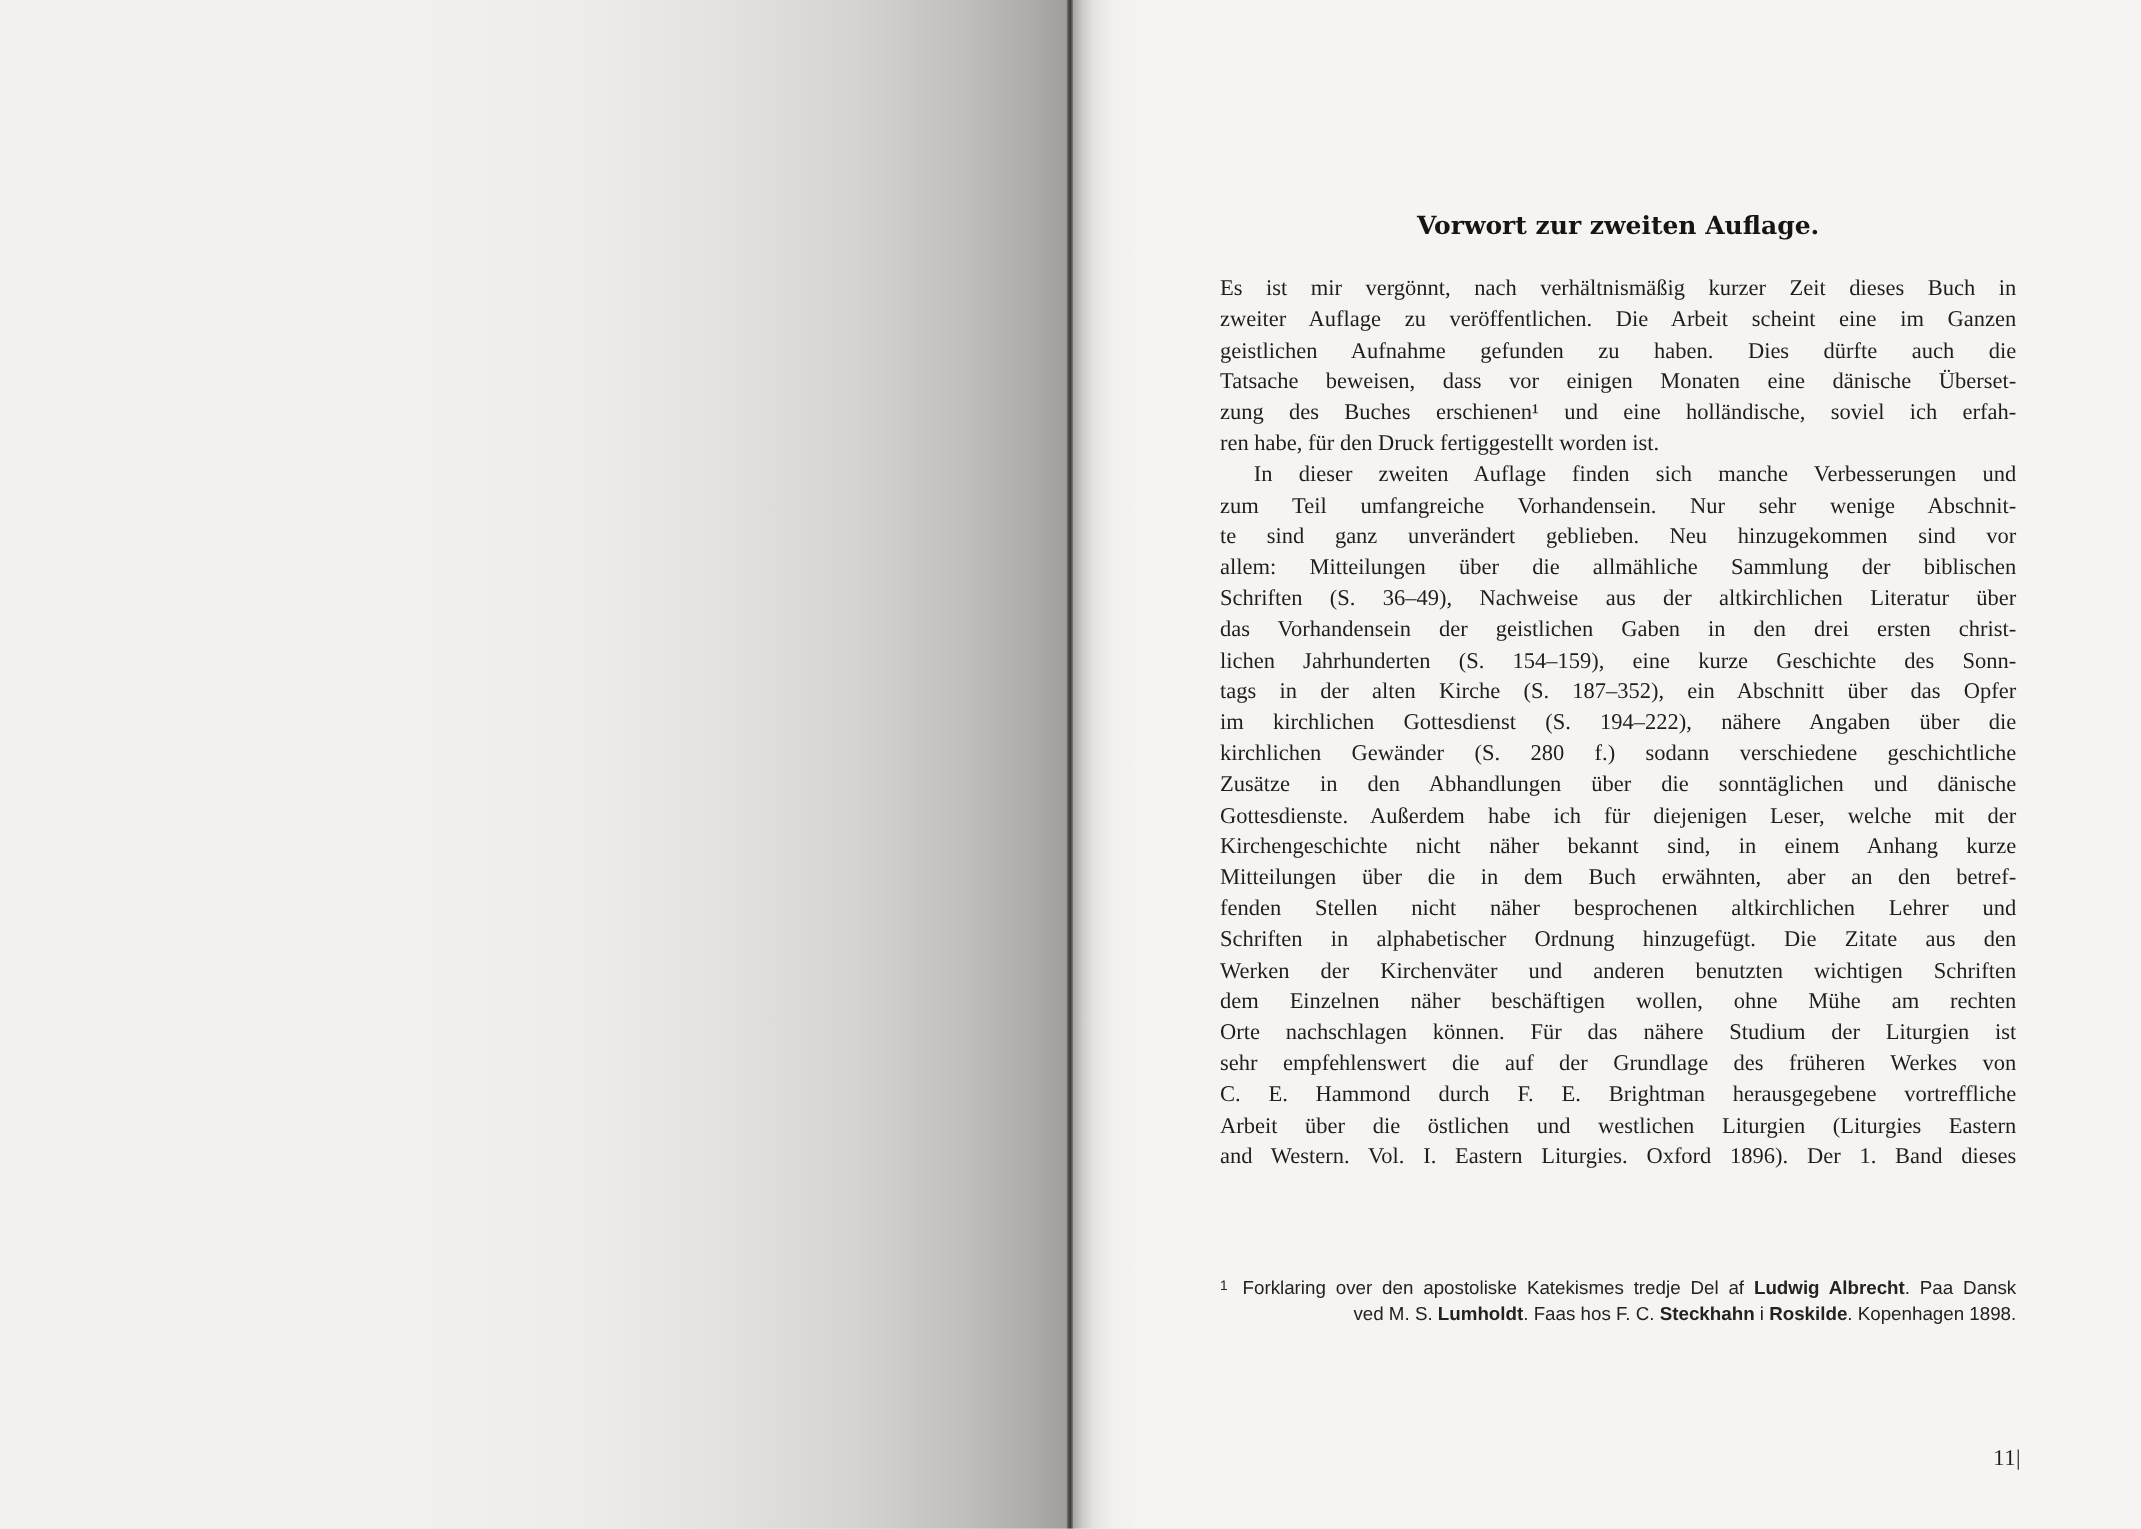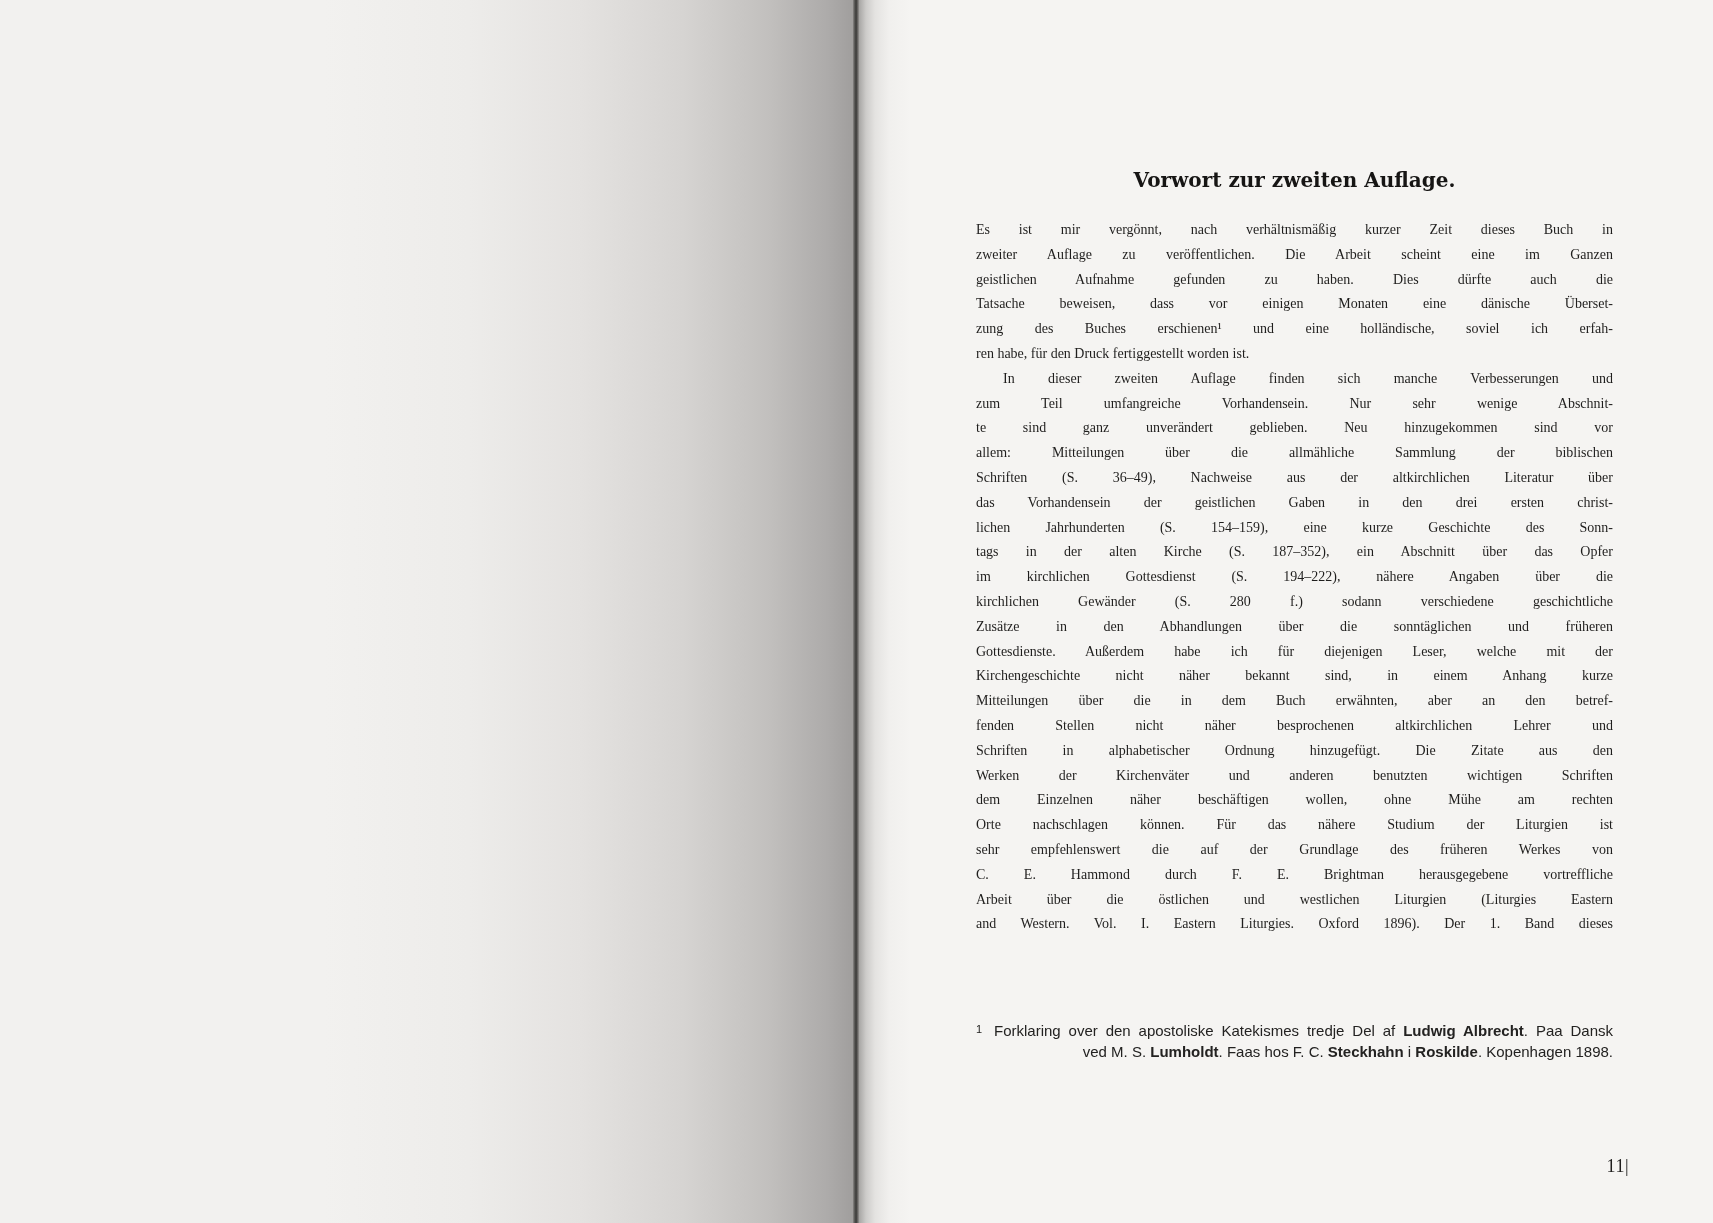--- a/index.html
+++ b/index.html
@@ -40,21 +40,21 @@
     margin:166px 0 0 0;
     font-family:"DejaVu Serif", serif;
     font-weight:bold;
     font-size:20px;
     line-height:28px;
     text-align:center;
     color:#161514;
   }
   .body{
     margin-top:24px;
-    font-size:14px;
+    font-size:18px;
   }
   .bline{
     line-height:24.8px;
     text-align:justify;
     text-align-last:justify;
     white-space:nowrap;
     white-space:normal;
   }
   .bline.plast{
     text-align:right;
@@ -78,21 +78,21 @@
   }
   .fn-text{flex:1;}
   .fn-line1{
     text-align:justify;
     text-align-last:justify;
   }
   .fn-line2{text-align:right;}
   .fn-bold{font-weight:bold;}
   .page-number{
     position:absolute;
-    top:1156px;right:84px;
+    top:1156px;right:96px;
     font-family:"Liberation Serif", serif;
     font-size:18px;
     color:#1f1e1d;
     letter-spacing:0.5px;
   }
 </style>
 </head>
 <body>
 
 <div class="spread">
@@ -114,21 +114,21 @@
         <div class="bline pindent">In dieser zweiten Auflage finden sich manche Verbesserungen und</div>
         <div class="bline">zum Teil umfangreiche Vorhandensein. Nur sehr wenige Abschnit-</div>
         <div class="bline">te sind ganz unverändert geblieben. Neu hinzugekommen sind vor</div>
         <div class="bline">allem: Mitteilungen über die allmähliche Sammlung der biblischen</div>
         <div class="bline">Schriften (S. 36–49), Nachweise aus der altkirchlichen Literatur über</div>
         <div class="bline">das Vorhandensein der geistlichen Gaben in den drei ersten christ-</div>
         <div class="bline">lichen Jahrhunderten (S. 154–159), eine kurze Geschichte des Sonn-</div>
         <div class="bline">tags in der alten Kirche (S. 187–352), ein Abschnitt über das Opfer</div>
         <div class="bline">im kirchlichen Gottesdienst (S. 194–222), nähere Angaben über die</div>
         <div class="bline">kirchlichen Gewänder (S. 280 f.) sodann verschiedene geschichtliche</div>
-        <div class="bline">Zusätze in den Abhandlungen über die sonntäglichen und früheren</div>
+        <div class="bline">Zusätze in den Abhandlungen über die sonntäglichen und dänische</div>
         <div class="bline">Gottesdienste. Außerdem habe ich für diejenigen Leser, welche mit der</div>
         <div class="bline">Kirchengeschichte nicht näher bekannt sind, in einem Anhang kurze</div>
         <div class="bline">Mitteilungen über die in dem Buch erwähnten, aber an den betref-</div>
         <div class="bline">fenden Stellen nicht näher besprochenen altkirchlichen Lehrer und</div>
         <div class="bline">Schriften in alphabetischer Ordnung hinzugefügt. Die Zitate aus den</div>
         <div class="bline">Werken der Kirchenväter und anderen benutzten wichtigen Schriften</div>
         <div class="bline">dem Einzelnen näher beschäftigen wollen, ohne Mühe am rechten</div>
         <div class="bline">Orte nachschlagen können. Für das nähere Studium der Liturgien ist</div>
         <div class="bline">sehr empfehlenswert die auf der Grundlage des früheren Werkes von</div>
         <div class="bline">C. E. Hammond durch F. E. Brightman herausgegebene vortreffliche</div>

